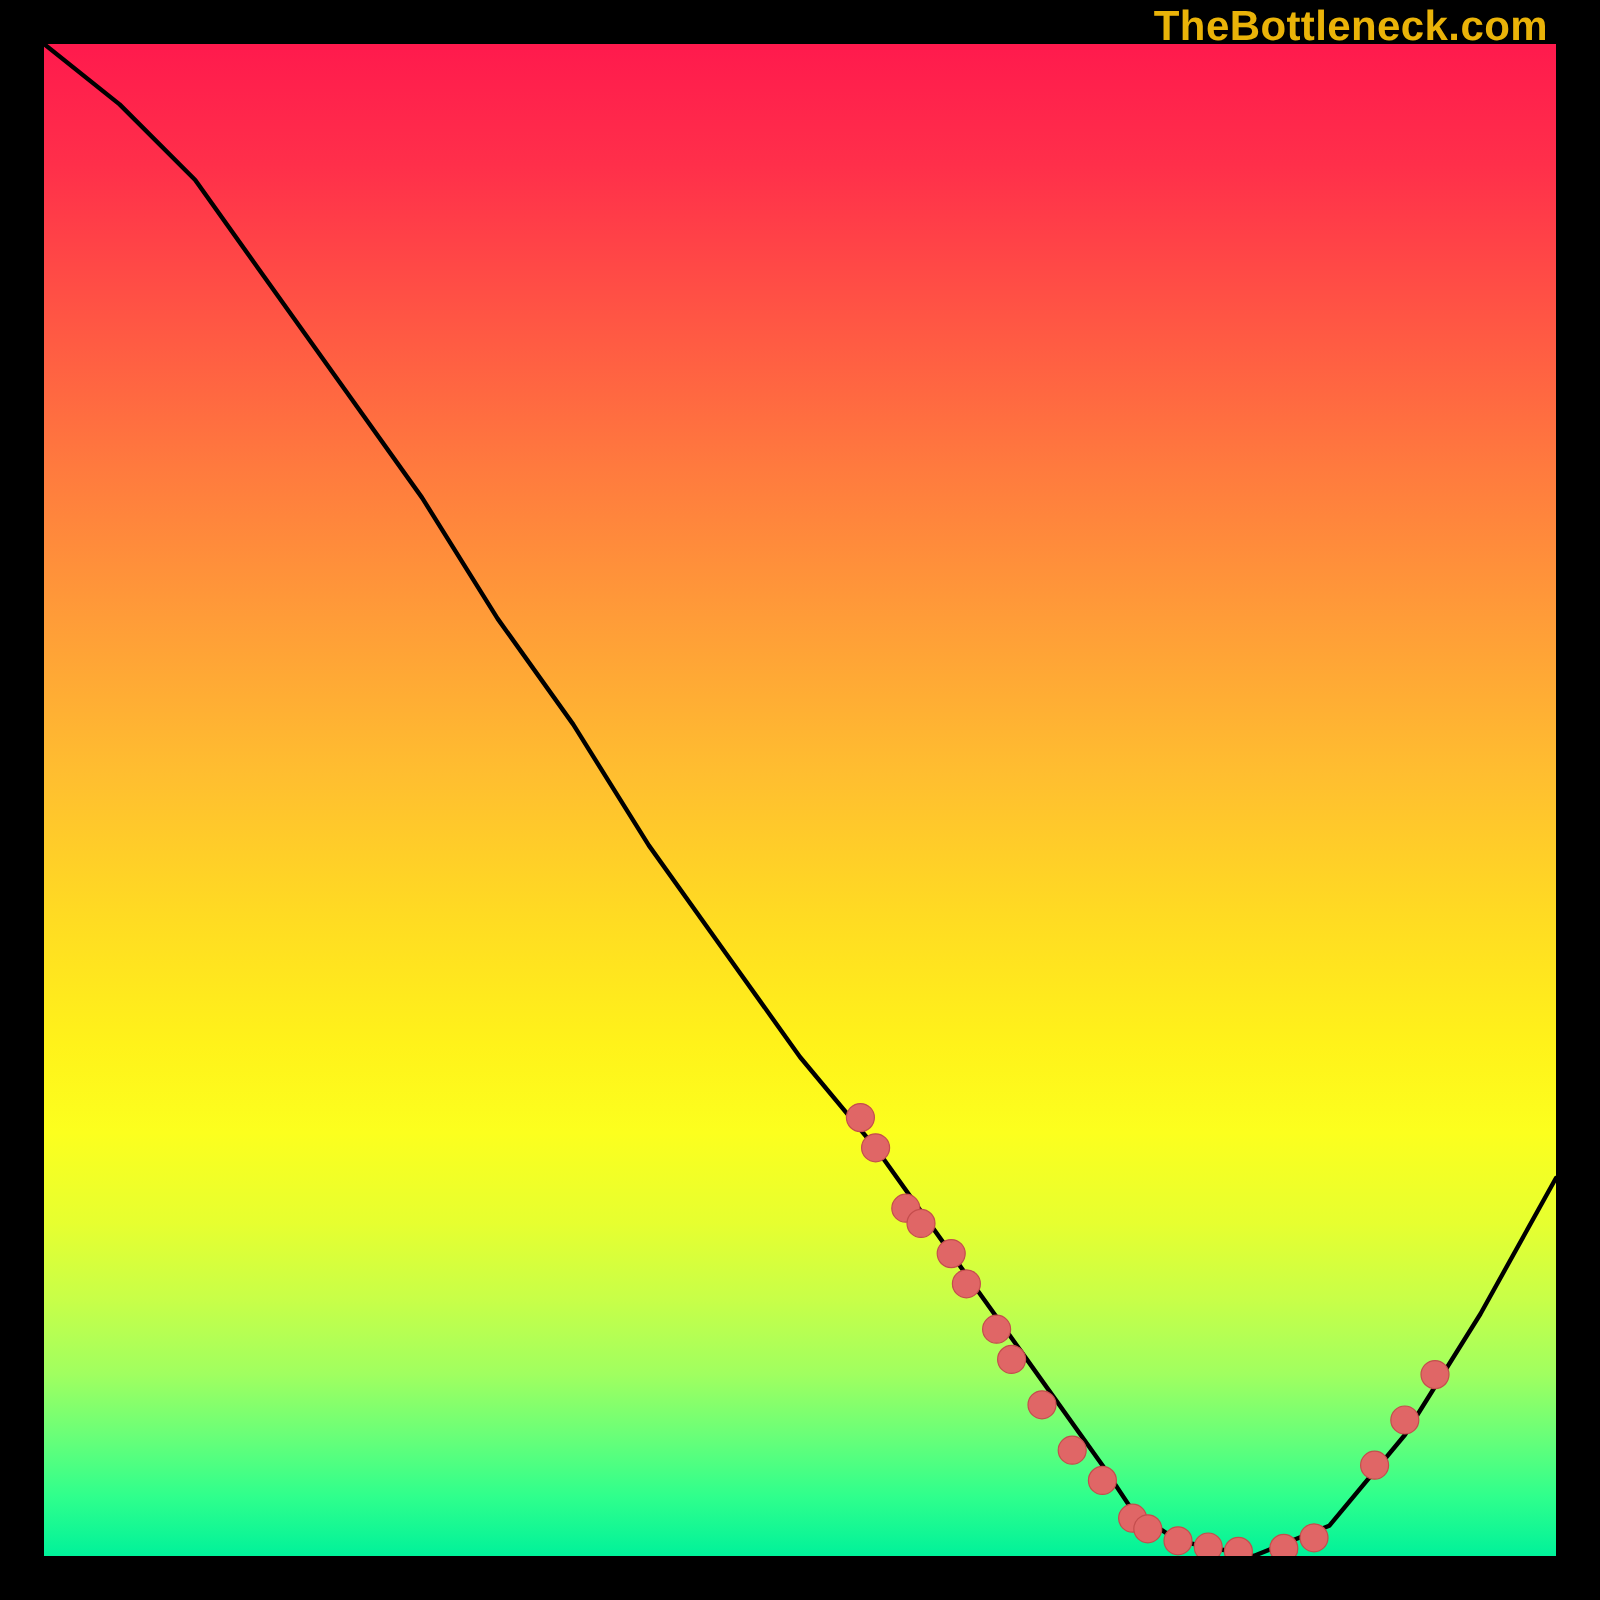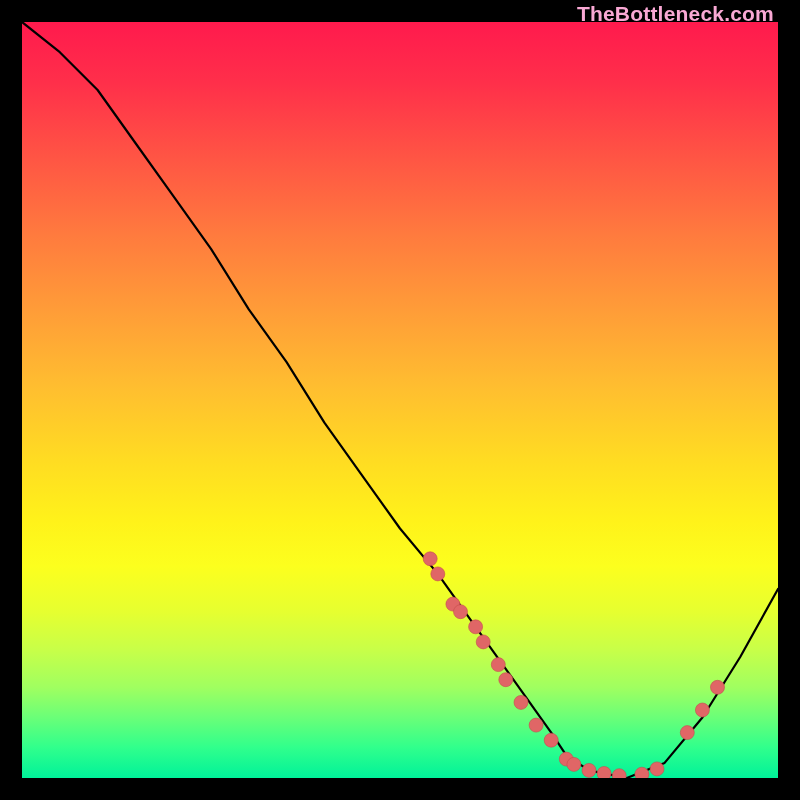--- a/index.html
+++ b/index.html
@@ -32,21 +32,21 @@
       #a0ff60 88%,
       #6aff78 92%,
       #30ff8c 96%,
       #00f29a 100%
     );
   }
   .watermark {
     position: absolute;
     top: 2px;
     right: 26px;
-    color: #f9a8d4;
+    color: #eab308;
     font-size: 21px;
     font-weight: 600;
     letter-spacing: 0.2px;
     z-index: 3;
   }
   svg.overlay {
     position: absolute;
     left: 22px;
     top: 22px;
     width: 756px;

